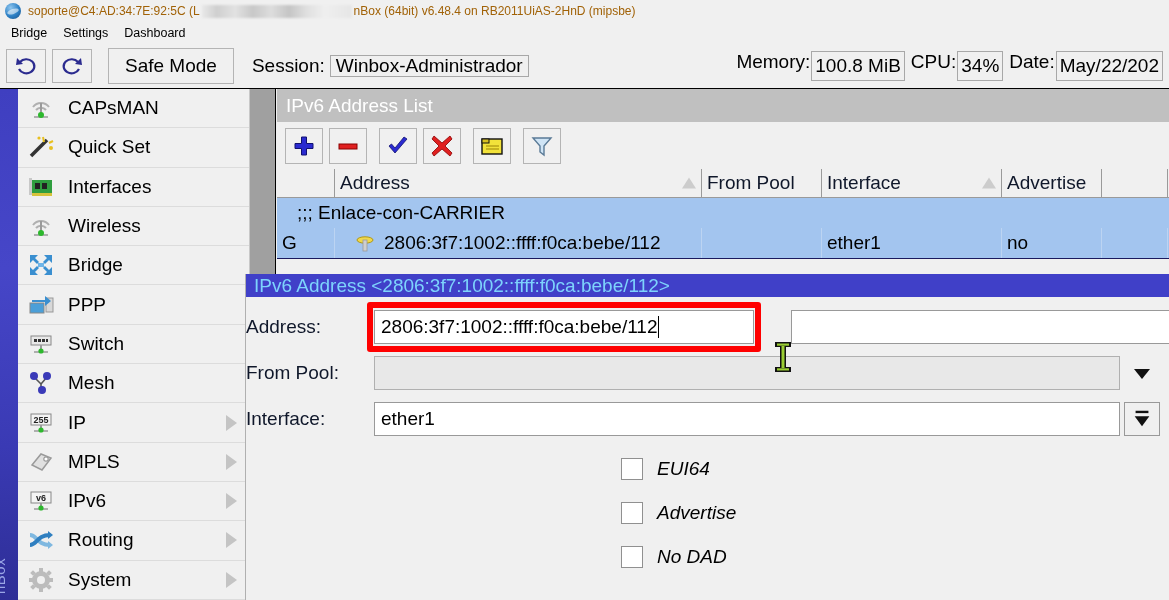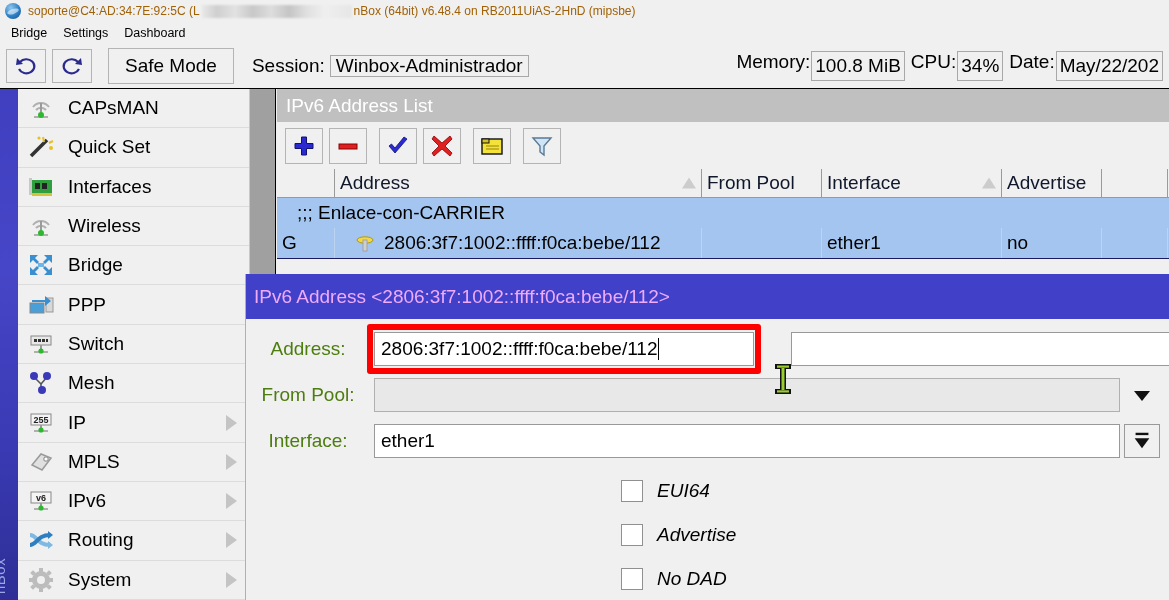--- a/index.html
+++ b/index.html
@@ -248,37 +248,37 @@
   }
 
   
   .dlg {
     position: absolute; left: 245px; top: 274px;
     width: 924px; height: 326px;
     background: #f0f0f0;
     border-left: 1px solid #b0b0b0;
   }
   .dlg-title {
-    height: 45px;
+    height: 23px;
     background: #4040c8;
-    color: #f0abfc;
+    color: #7dd3fc;
     display: flex; align-items: center;
     padding-left: 8px;
     font-size: 19px;
   }
   .dlg-body { position: relative; padding-top: 12px; }
   .frow {
     display: flex; align-items: center;
     height: 36px;
     margin-bottom: 10px;
   }
   .flabel {
-    width: 128px; text-align: center;
+    width: 128px; text-align: left;
     padding-right: 4px;
-    font-size: 19px; color: #4d7c0f;
+    font-size: 19px; color: #0f172a;
     flex: none;
   }
   .finput {
     height: 34px;
     border: 1px solid #999;
     background: #fff;
     display: flex; align-items: center;
     padding-left: 6px;
     font-size: 19px; color: #000;
     position: relative;

